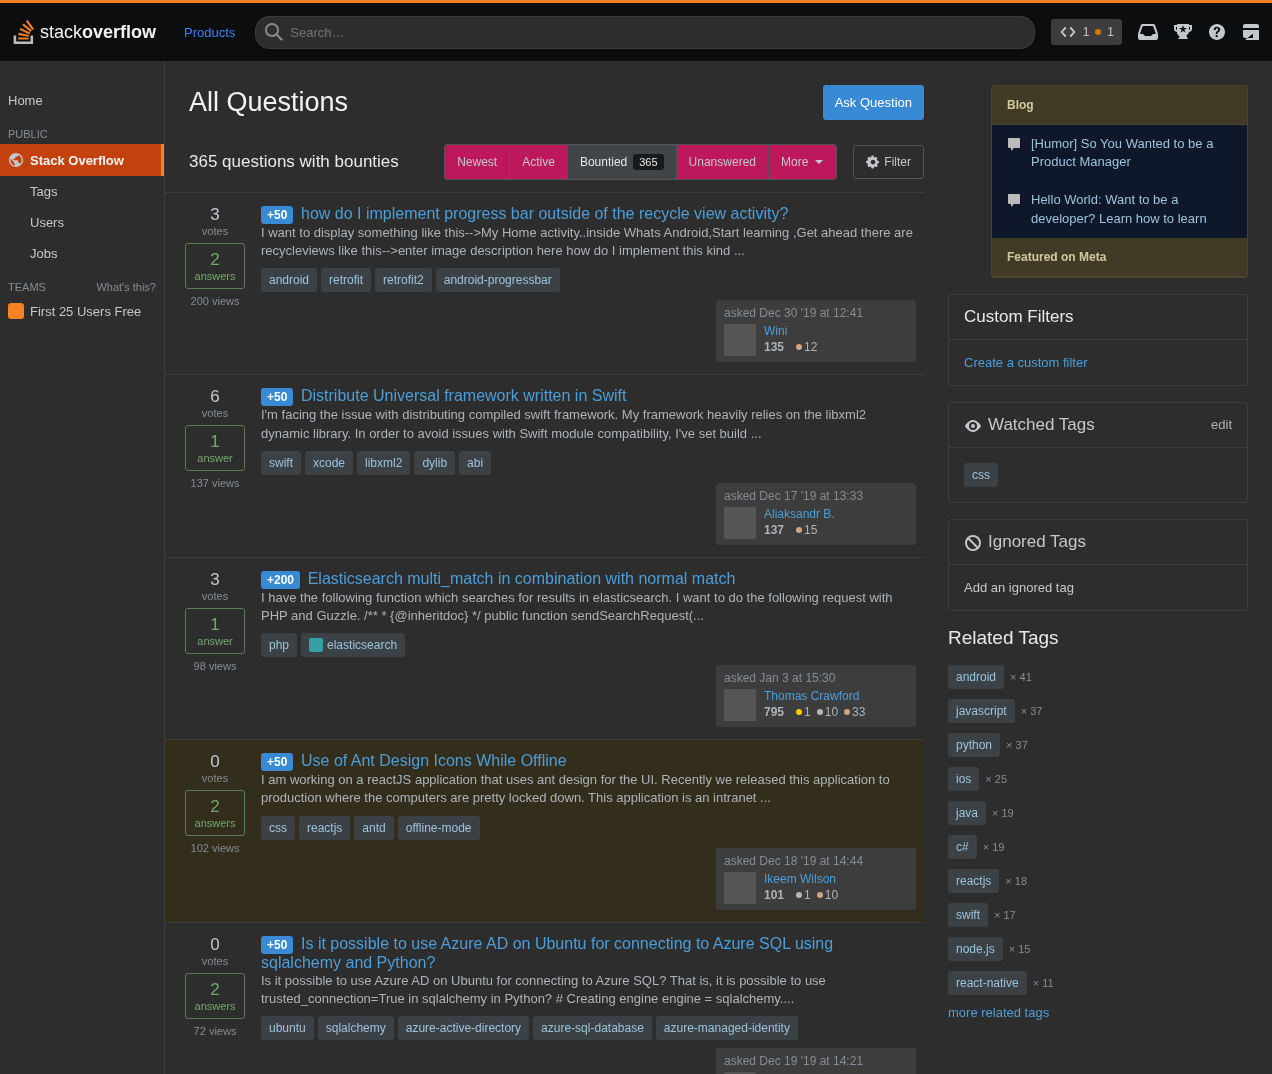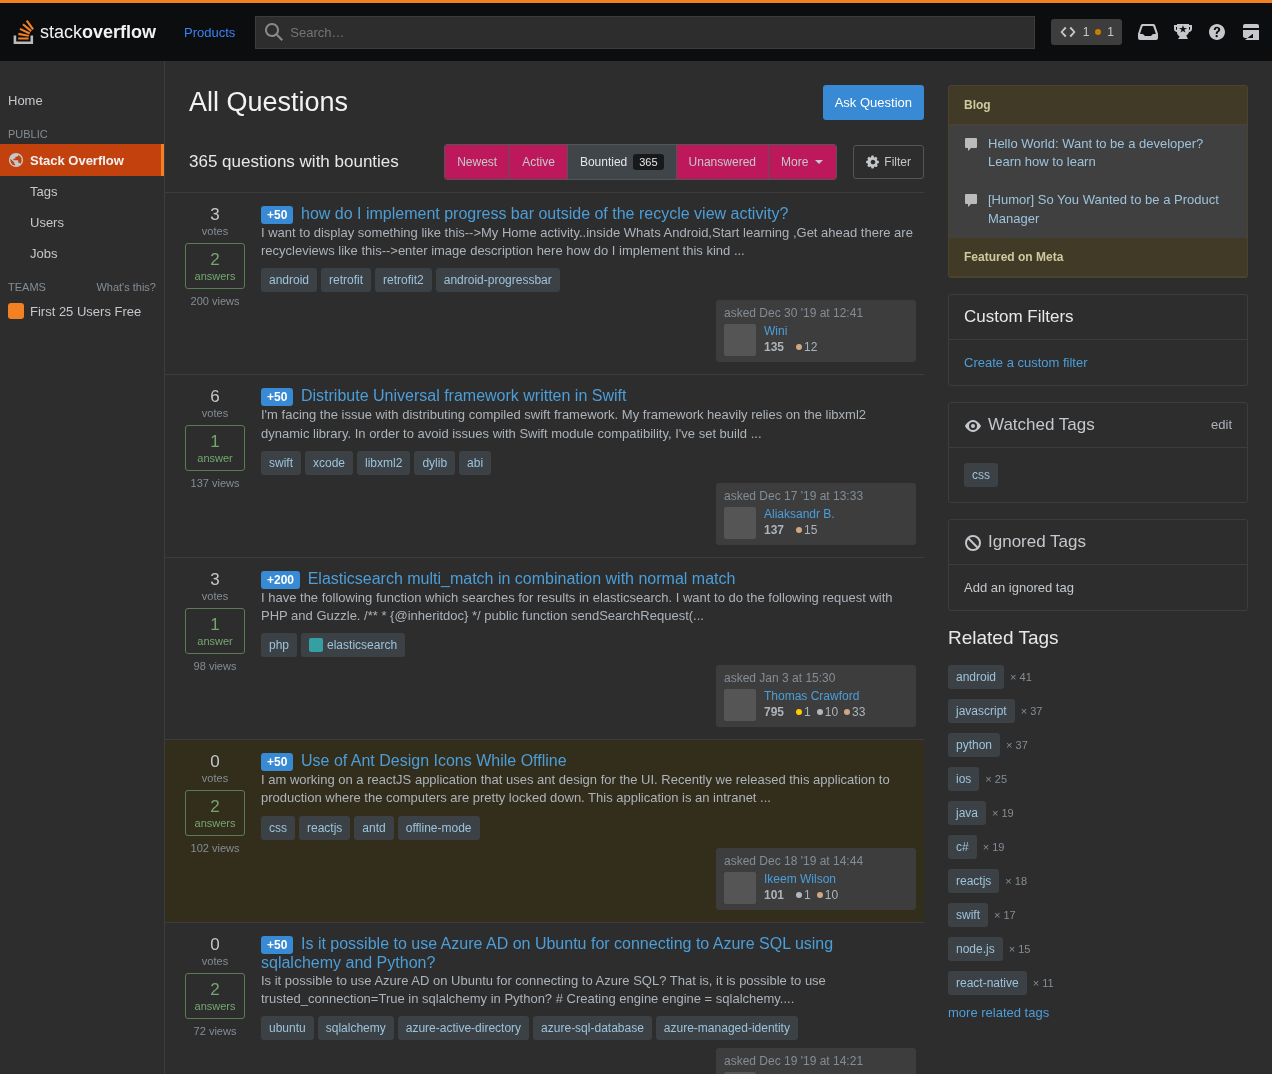--- a/index.html
+++ b/index.html
@@ -22,21 +22,21 @@
   border-top: 3px solid #f48024;
 }
 .logo { display: flex; align-items: center; margin-right: 16px; color: #f2f2f3; font-size: 18px; }
 .logo-icon { width: 24px; height: 24px; margin-right: 4px; }
 .logo b { font-weight: bold; }
 .topbar .products { color: #3b82f6; font-size: 13px; padding: 0 12px; }
 .search-wrap { flex: 1; position: relative; margin: 0 8px; }
 .search-wrap svg { position: absolute; left: 10px; top: 50%; transform: translateY(-50%); fill: #888; }
 .search-input {
   width: 100%; background: #2d2d2d; border: 1px solid #3d3d3d; color: #c4c8cc;
-  padding: 8px 8px 8px 34px; border-radius: 0; font-size: 13px;
+  padding: 8px 8px 8px 34px; border-radius: 14px; font-size: 13px;
 }
 .topbar-right { display: flex; align-items: center; gap: 16px; margin-left: 8px; }
 .rep-pill { background: #3d3d3d; border-radius: 3px; padding: 4px 8px; display: flex; align-items: center; gap: 6px; font-size: 12px; }
 .rep-dot { width: 6px; height: 6px; border-radius: 50%; background: #cc7a00; display: inline-block; }
 .top-icon { fill: #c4c8cc; cursor: pointer; }
 
 
 .container { display: flex; }
 .left-sidebar { width: 164px; padding-top: 24px; font-size: 13px; }
 .left-sidebar .nav-item { display: block; padding: 8px 8px 8px 8px; color: #c4c8cc; }
@@ -90,21 +90,21 @@
 .user-rep-row { display: flex; align-items: center; gap: 2px; color: #acb3b9; font-size: 12px; }
 .user-rep-row b { font-weight: bold; margin-right: 6px; }
 .badge-dot { width: 6px; height: 6px; border-radius: 50%; display: inline-block; margin-left: 4px; }
 .gold { background: #ffcc01; }
 .silver { background: #b4b8bc; }
 .bronze { background: #d1a684; }
 
 
 .sidebar { width: 300px; flex-shrink: 0; }
 .widget { border: 1px solid #3d3d3d; border-radius: 3px; margin-bottom: 16px; background: #2d2d2d; }
-.widget.blog { background: #404040; border-color: #4a442f; }
+.widget.blog { background: #0f172a; border-color: #4a442f; margin-left: 43px; }
 .widget-header { padding: 12px 15px; font-weight: bold; font-size: 12px; color: #e7e8eb; border-bottom: 1px solid #3d3d3d; }
 .widget.blog .widget-header { background: #413a27; border-color: #4a442f; color: #d0c99d; }
 .widget-body { padding: 15px; }
 .blog-item { display: flex; gap: 10px; padding: 10px 15px; color: #9cc3db; font-size: 13px; line-height: 1.4; }
 .blog-item svg { flex-shrink: 0; margin-top: 2px; fill: #bbb; }
 .meta-item { display: flex; gap: 10px; padding: 10px 15px; color: #4c9ed9; font-size: 13px; }
 .meta-item svg { fill: #bbb; flex-shrink: 0; }
 
 .custom-filters .widget-header { font-size: 17px; font-weight: normal; background: transparent; }
 .filter-link { color: #4c9ed9; font-size: 13px; }
@@ -442,27 +442,27 @@
     </div>
 
     <div class="sidebar">
       <div class="widget blog">
         <div class="widget-header">Blog</div>
         <div id="blog-items">
             <a class="blog-item">
               <svg width="14" height="14" viewBox="0 0 14 14">
                 <path d="M4 11v3l3-3h5a1 1 0 001-1V2a1 1 0 00-1-1H2a1 1 0 00-1 1v8a1 1 0 001 1h2z"></path>
               </svg>
-              <span>Hello World: Want to be a developer? Learn how to learn</span>
+              <span>[Humor] So You Wanted to be a Product Manager</span>
             </a>
             <a class="blog-item">
               <svg width="14" height="14" viewBox="0 0 14 14">
                 <path d="M4 11v3l3-3h5a1 1 0 001-1V2a1 1 0 00-1-1H2a1 1 0 00-1 1v8a1 1 0 001 1h2z"></path>
               </svg>
-              <span>[Humor] So You Wanted to be a Product Manager</span>
+              <span>Hello World: Want to be a developer? Learn how to learn</span>
             </a>
           </div>
         <div class="widget-header">Featured on Meta</div>
       </div>
 
       <div class="widget custom-filters">
         <div class="widget-header">Custom Filters</div>
         <div class="widget-body">
           <a class="filter-link">Create a custom filter</a>
         </div>

